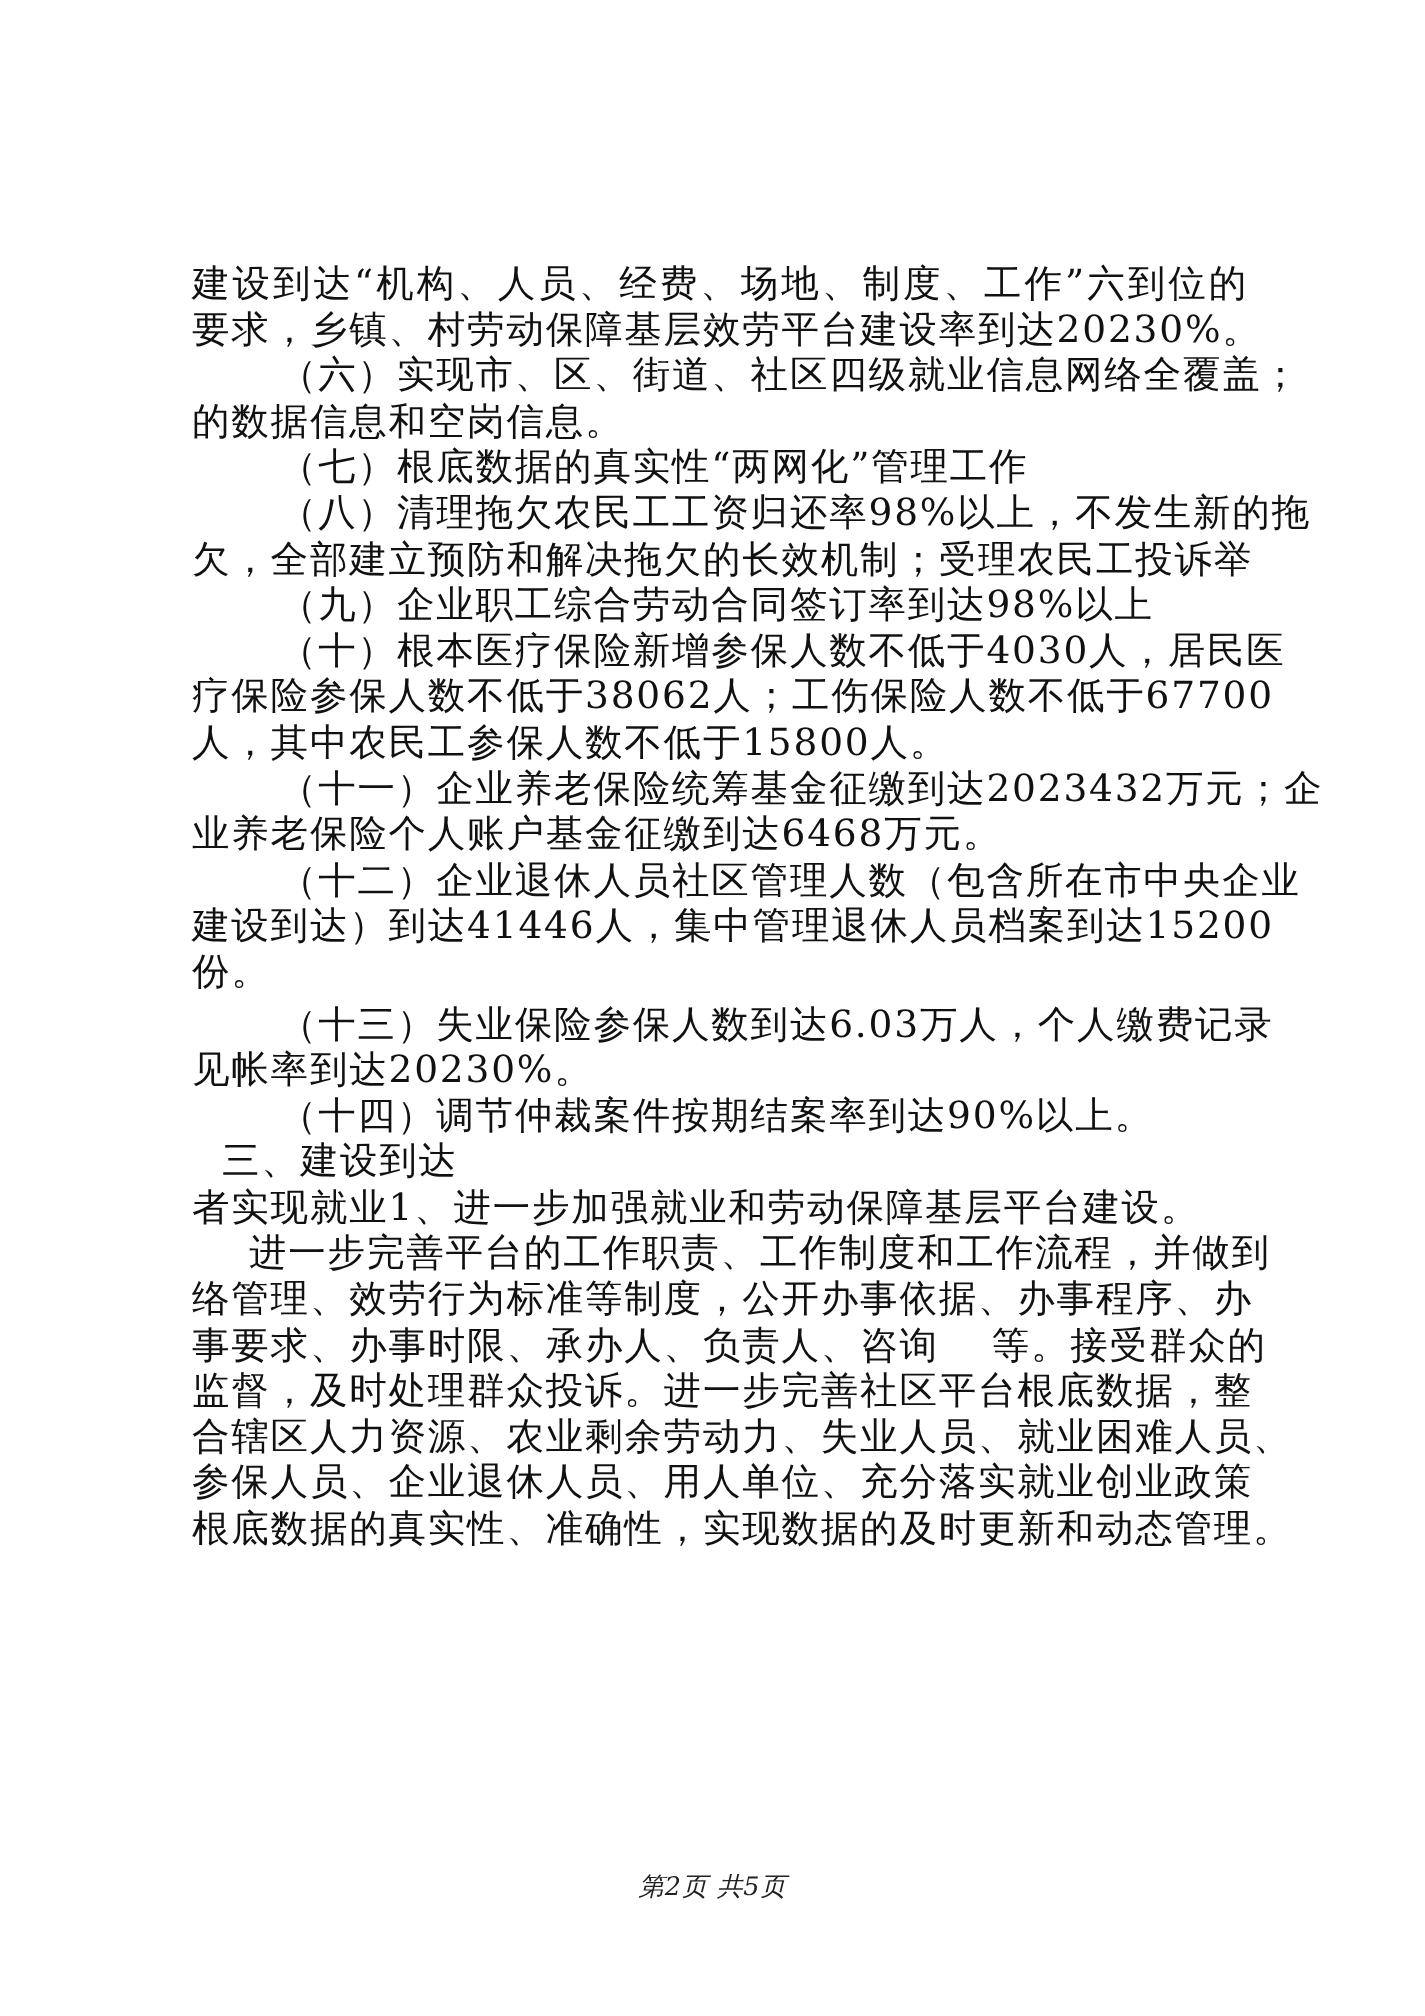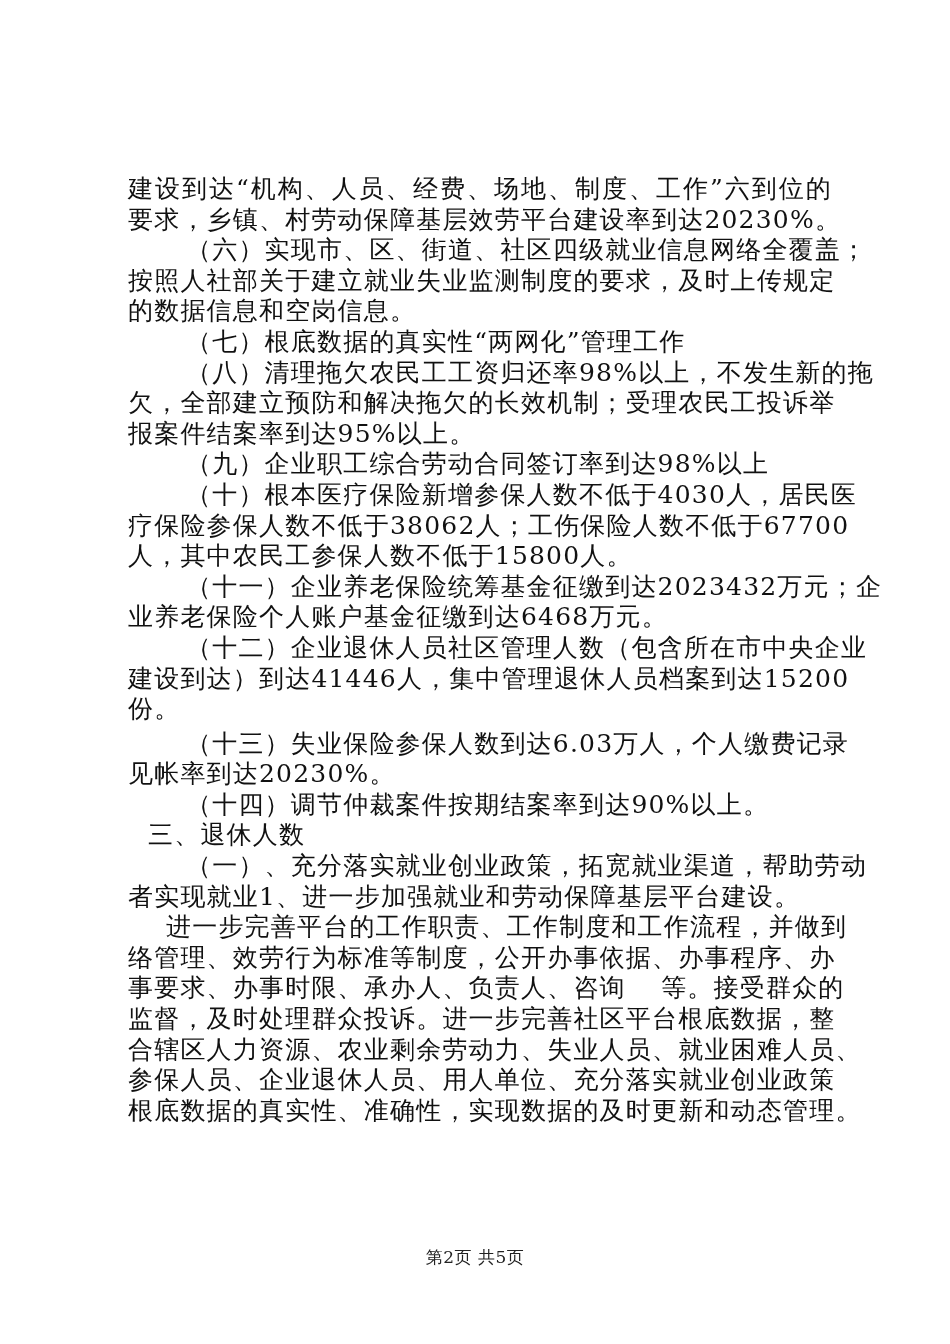--- a/index.html
+++ b/index.html
@@ -49,50 +49,48 @@
     }
     .footer {
       position: absolute;
       left: 0;
       top: 1246px;
       width: 950px;
       text-align: center;
       font-size: 17px;
       color: #222222;
       letter-spacing: 0.5px;
+      font-style: italic;
     }
   </style>
 </head>
 <body>
 
 <div class="page">
   <div class="body-text" id="body-text">
       <div class="line">建设到达“机构、人员、经费、场地、制度、工作”六到位的</div>
       <div class="line last">要求，乡镇、村劳动保障基层效劳平台建设率到达20230%。</div>
       <div class="line indent">（六）实现市、区、街道、社区四级就业信息网络全覆盖；</div>
-      <div class="line">按照人社部关于建立就业失业监测制度的要求，及时上传规定</div>
       <div class="line last">的数据信息和空岗信息。</div>
       <div class="line indent last">（七）根底数据的真实性“两网化”管理工作</div>
       <div class="line indent">（八）清理拖欠农民工工资归还率98%以上，不发生新的拖</div>
       <div class="line">欠，全部建立预防和解决拖欠的长效机制；受理农民工投诉举</div>
-      <div class="line last">报案件结案率到达95%以上。</div>
       <div class="line indent last">（九）企业职工综合劳动合同签订率到达98%以上</div>
       <div class="line indent">（十）根本医疗保险新增参保人数不低于4030人，居民医</div>
       <div class="line">疗保险参保人数不低于38062人；工伤保险人数不低于67700</div>
       <div class="line last">人，其中农民工参保人数不低于15800人。</div>
       <div class="line indent">（十一）企业养老保险统筹基金征缴到达2023432万元；企</div>
       <div class="line last">业养老保险个人账户基金征缴到达6468万元。</div>
       <div class="line indent">（十二）企业退休人员社区管理人数（包含所在市中央企业</div>
       <div class="line">建设到达）到达41446人，集中管理退休人员档案到达15200</div>
       <div class="line last">份。</div>
       <div class="line indent gap-before">（十三）失业保险参保人数到达6.03万人，个人缴费记录</div>
       <div class="line last">见帐率到达20230%。</div>
       <div class="line indent last">（十四）调节仲裁案件按期结案率到达90%以上。</div>
-      <div class="line last" style="padding-left: 20px;">三、退休人数</div>
-      <div class="line indent">（一）、充分落实就业创业政策，拓宽就业渠道，帮助劳动</div>
+      <div class="line last" style="padding-left: 20px;">三、建设到达</div>
       <div class="line last">者实现就业1、进一步加强就业和劳动保障基层平台建设。</div>
       <div class="line" style="padding-left: 38px;">进一步完善平台的工作职责、工作制度和工作流程，并做到</div>
       <div class="line">络管理、效劳行为标准等制度，公开办事依据、办事程序、办</div>
       <div class="line">事要求、办事时限、承办人、负责人、咨询　 等。接受群众的</div>
       <div class="line">监督，及时处理群众投诉。进一步完善社区平台根底数据，整</div>
       <div class="line">合辖区人力资源、农业剩余劳动力、失业人员、就业困难人员、</div>
       <div class="line">参保人员、企业退休人员、用人单位、充分落实就业创业政策</div>
       <div class="line">根底数据的真实性、准确性，实现数据的及时更新和动态管理。</div>
     </div>
   <div class="footer">第2页  共5页</div>

